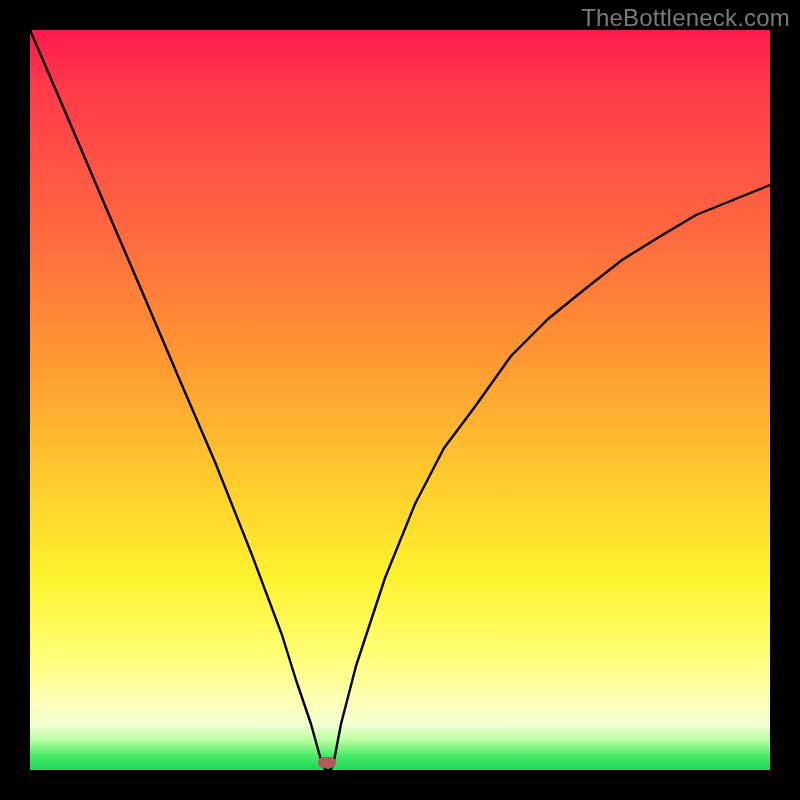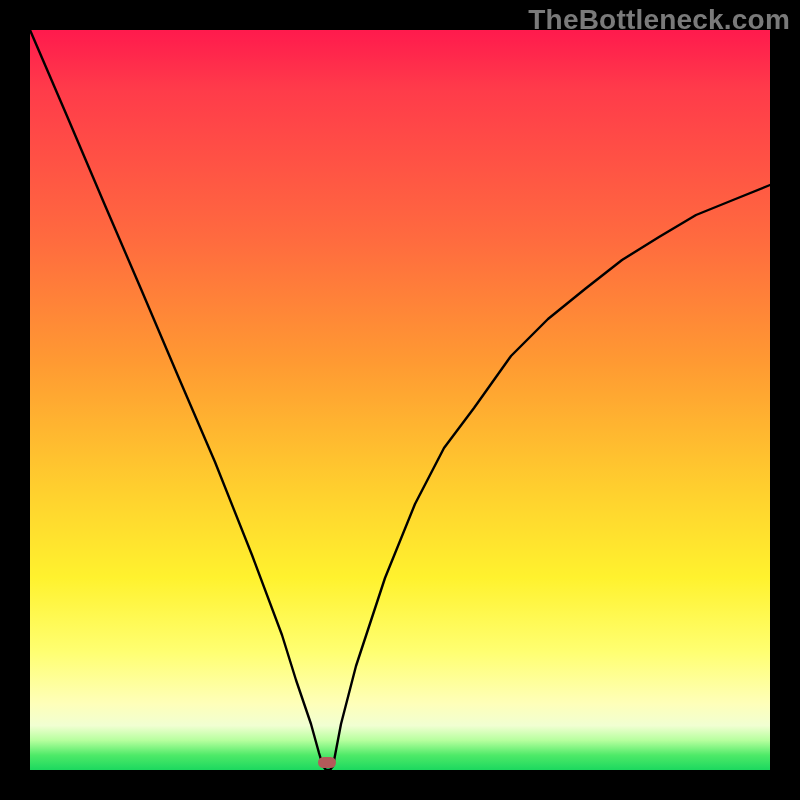--- a/index.html
+++ b/index.html
@@ -15,22 +15,22 @@
     position: relative;
     width: 800px;
     height: 800px;
     background: #000;
   }
   .watermark {
     position: absolute;
     top: 4px;
     right: 10px;
     color: #7a7a7a;
-    font-size: 28px;
-    font-weight: 700;
+    font-size: 24px;
+    font-weight: 400;
     letter-spacing: 0.2px;
     user-select: none;
   }
   .plot {
     position: absolute;
     left: 30px;
     top: 30px;
     width: 740px;
     height: 740px;
     

